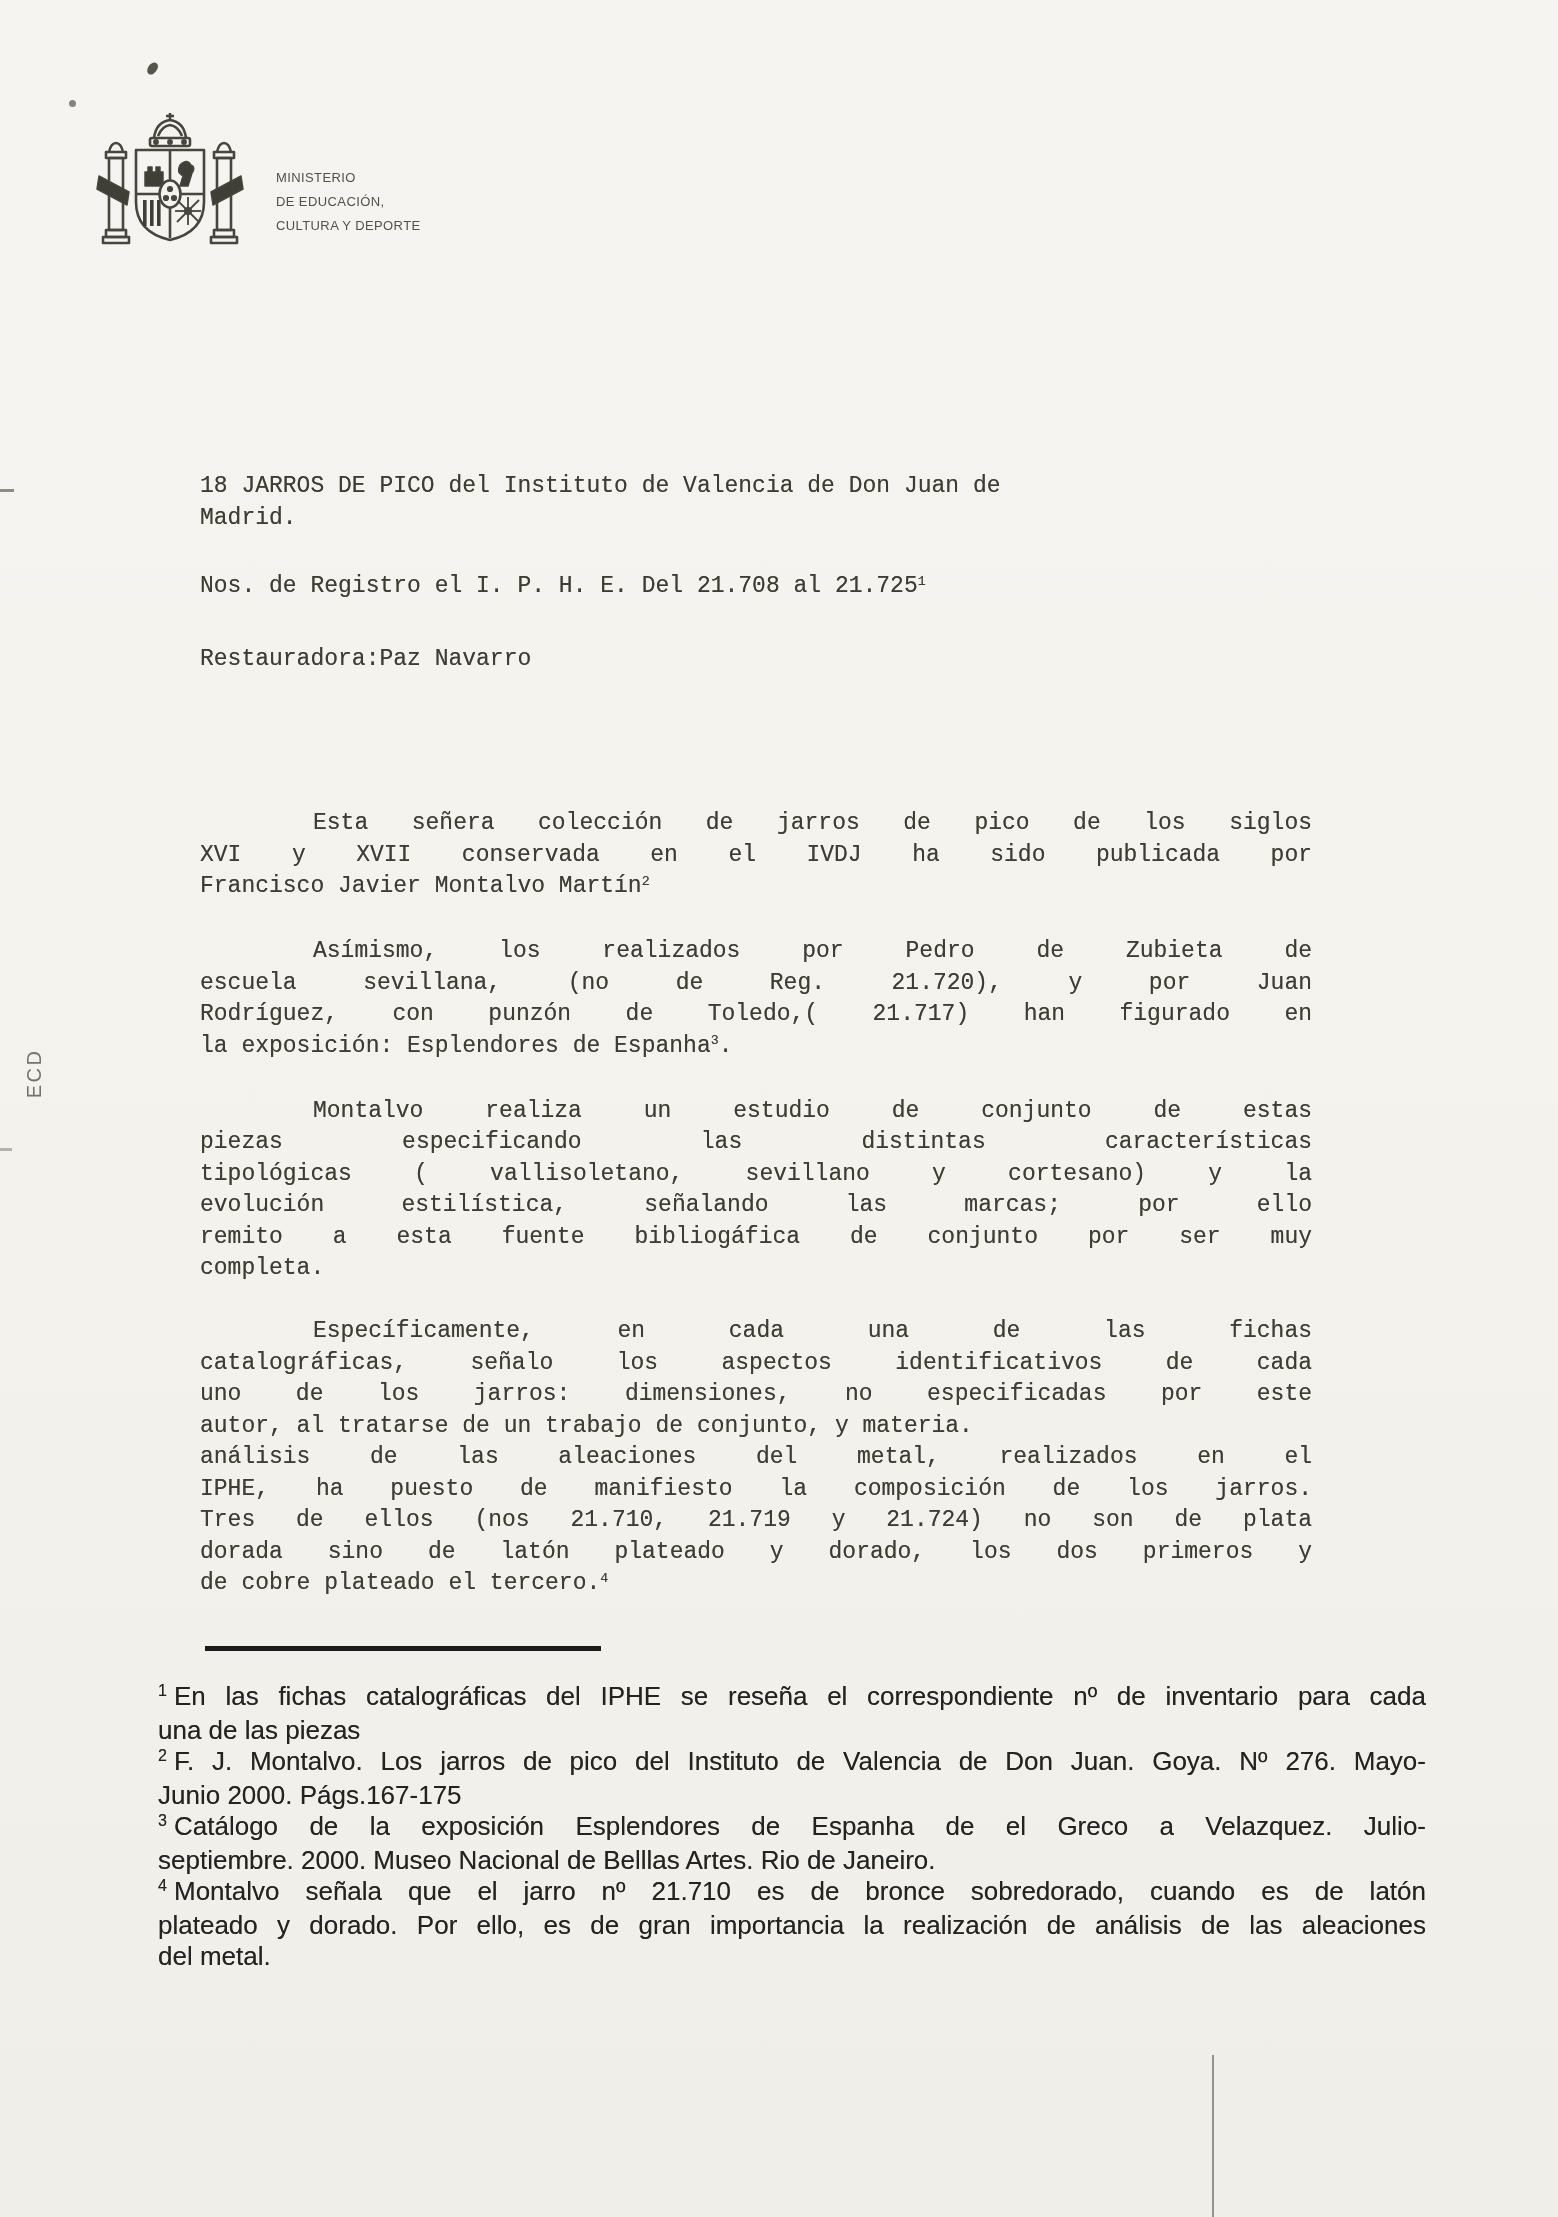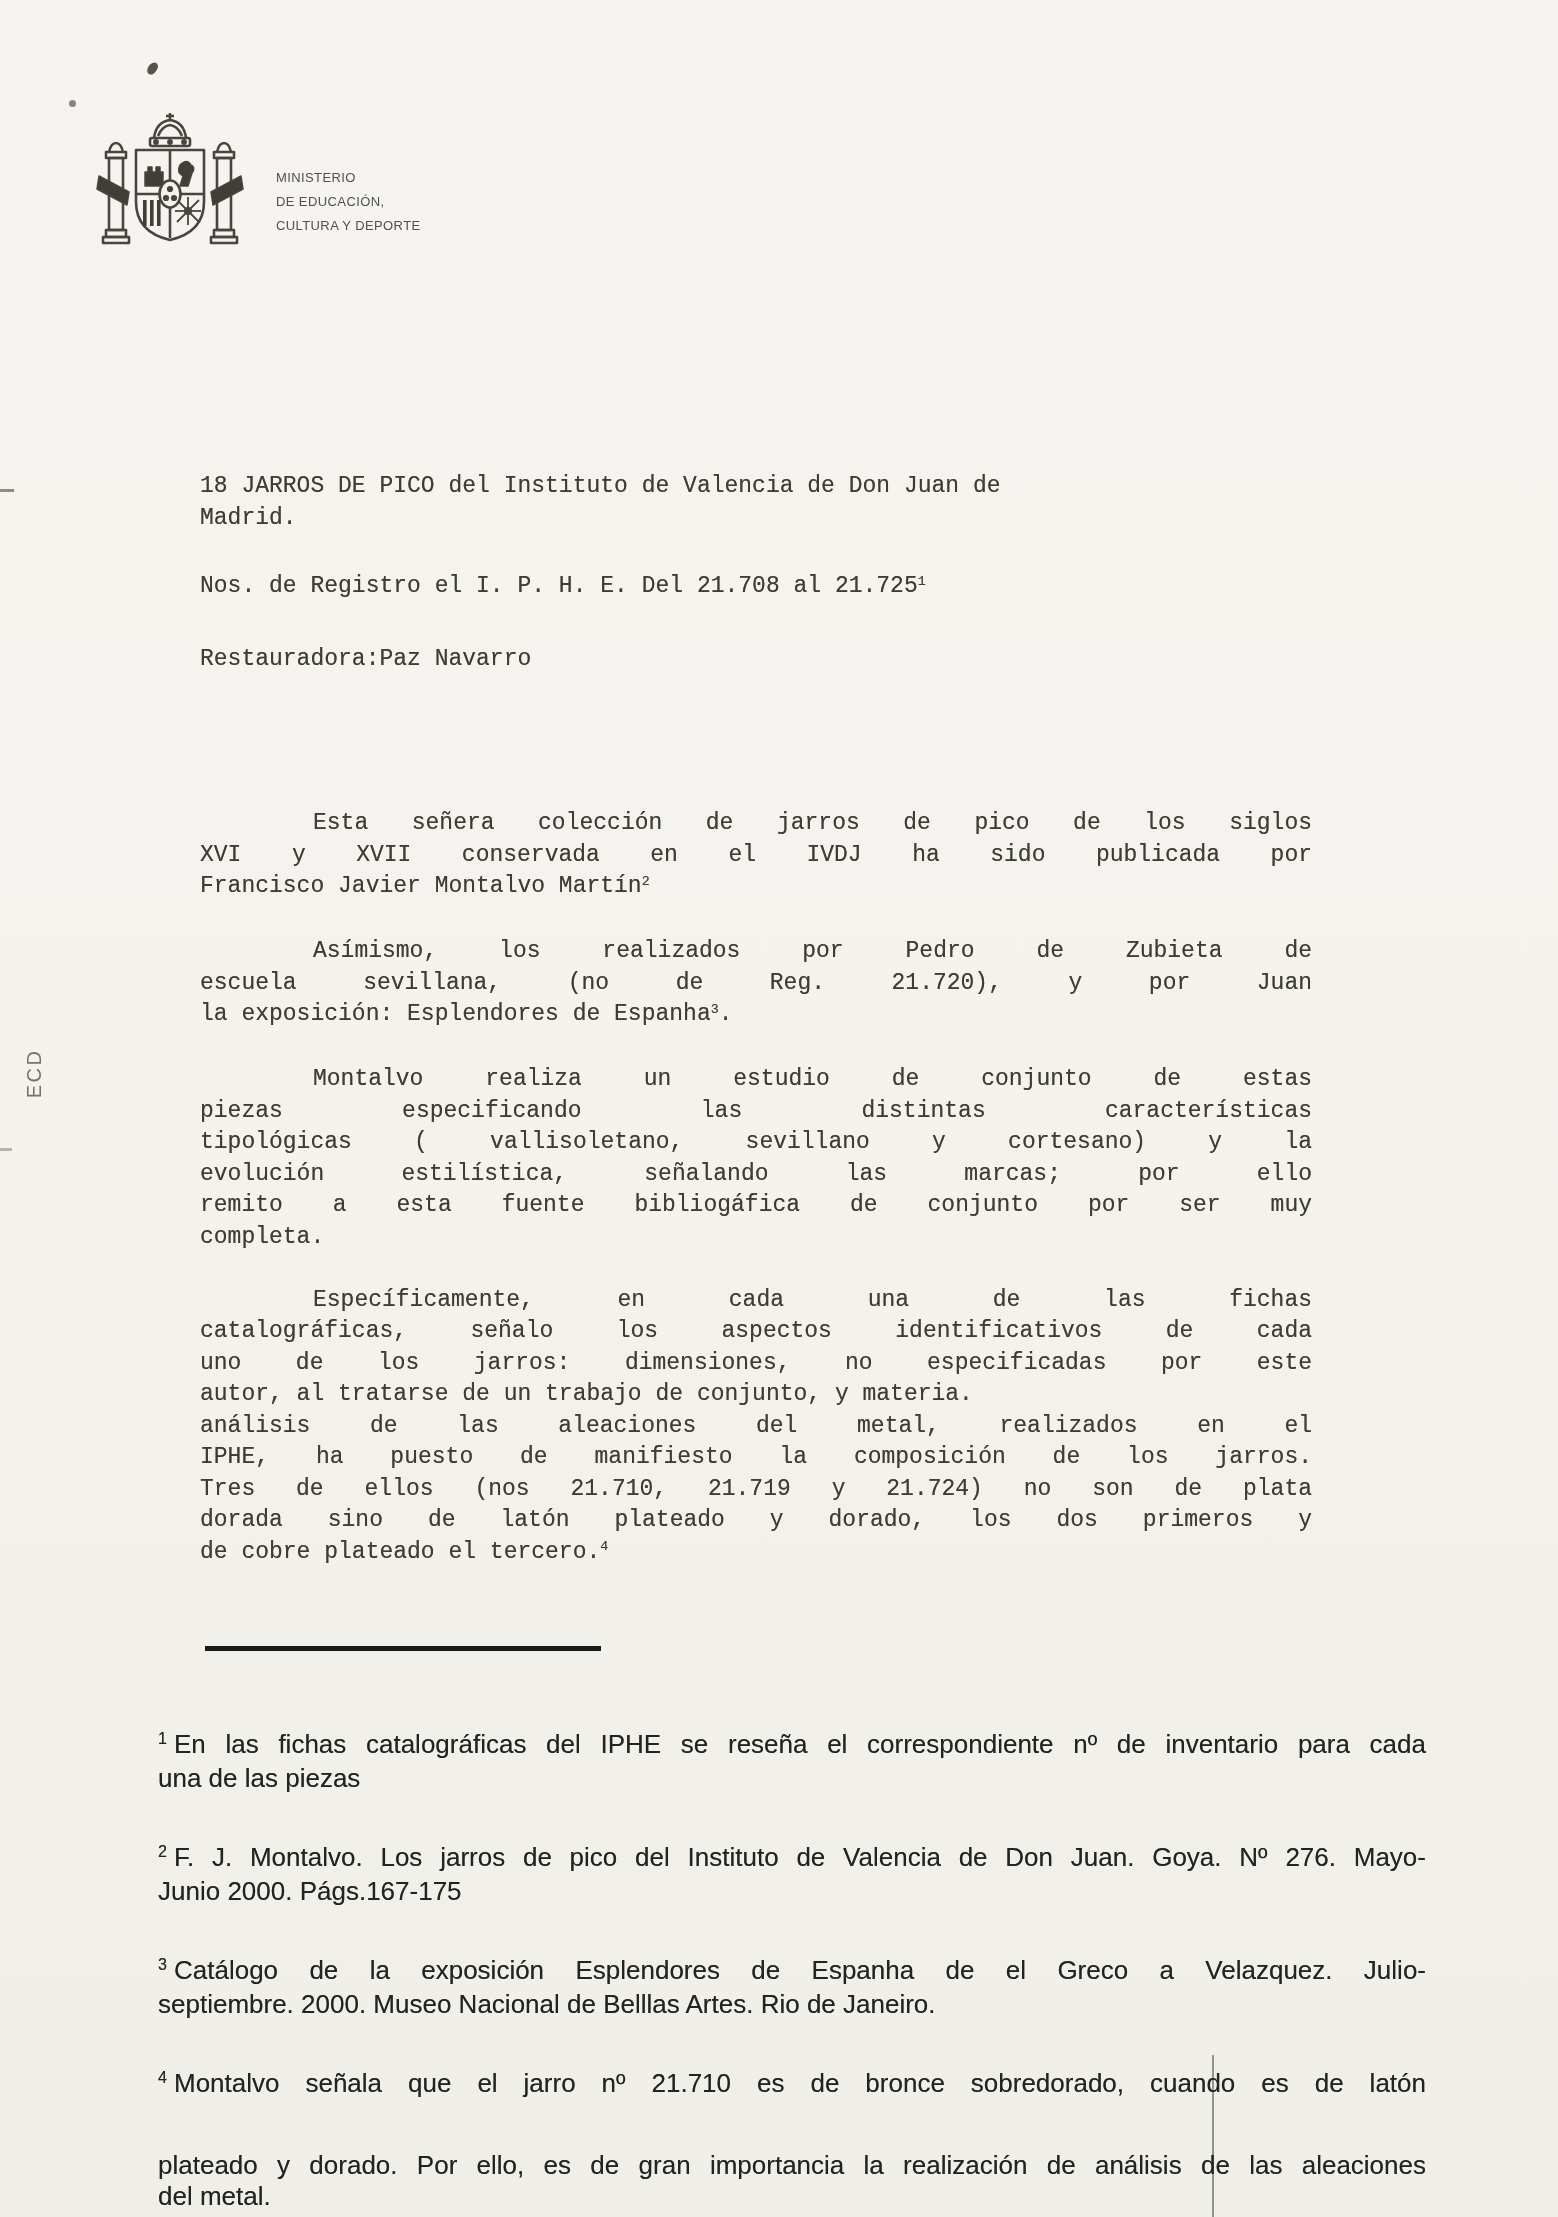--- a/index.html
+++ b/index.html
@@ -23,21 +23,21 @@
   .tline.just{text-align:justify;text-align-last:justify;}
   .tline.ind{text-indent:113px;}
   .para.gap{margin-top:31.5px;}
   .supn{font-size:58%;position:relative;top:-.55em;}
   
   .fnblock{
     font-family:"Liberation Sans","DejaVu Sans",sans-serif;
     font-size:26px;line-height:31px;color:#232320;
     text-shadow:0 0 .3px rgba(30,30,28,.5);
   }
-  .fnline.just{text-align:justify;text-align-last:justify;margin-top:48px;}
+  .fnline.just{text-align:justify;text-align-last:justify;}
   .fnsup{font-size:62%;position:relative;top:-9px;margin-right:7px;}
   
   .ecd{
     font-family:"Liberation Sans",sans-serif;font-size:20px;color:#74746b;
     letter-spacing:2.5px;transform:rotate(-90deg);transform-origin:center;display:inline-block;
   }
   .rule{background:#1b1b19;}
   .vline{background:#94948e;}
   .speck{background:#55554c;}
 </style>
@@ -132,20 +132,21 @@
 
   <div class="abs mono" style="left:200px;top:808px;width:1112px;">
       <div class="para">
         <div class="tline just ind">Esta señera colección de jarros de pico de los siglos</div>
         <div class="tline just">XVI y XVII conservada en el IVDJ ha sido publicada por</div>
         <div class="tline">Francisco Javier Montalvo Martín<span class="supn">2</span></div>
       </div>
       <div class="para gap">
         <div class="tline just ind">Asímismo, los realizados por Pedro de Zubieta de</div>
         <div class="tline just">escuela sevillana, (no de Reg. 21.720), y por Juan</div>
+        <div class="tline just">Rodríguez, con punzón de Toledo,( 21.717) han figurado en</div>
         <div class="tline">la exposición: Esplendores de Espanha<span class="supn">3</span>.</div>
       </div>
       <div class="para gap">
         <div class="tline just ind">Montalvo realiza un estudio de conjunto de estas</div>
         <div class="tline just">piezas especificando las distintas características</div>
         <div class="tline just">tipológicas ( vallisoletano, sevillano y cortesano) y la</div>
         <div class="tline just">evolución estilística, señalando las marcas; por ello</div>
         <div class="tline just">remito a esta fuente bibliogáfica de conjunto por ser muy</div>
         <div class="tline">completa.</div>
       </div>

